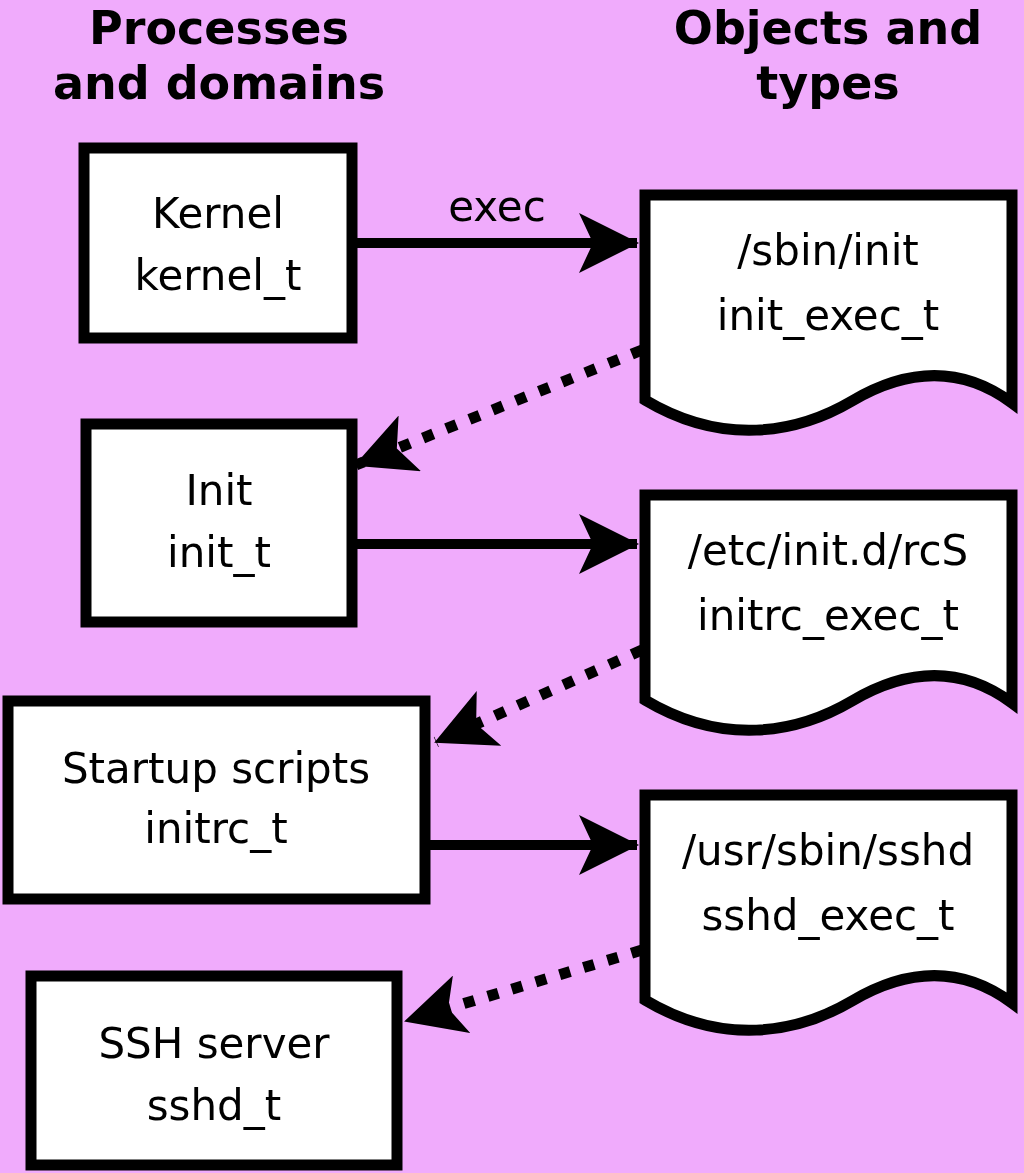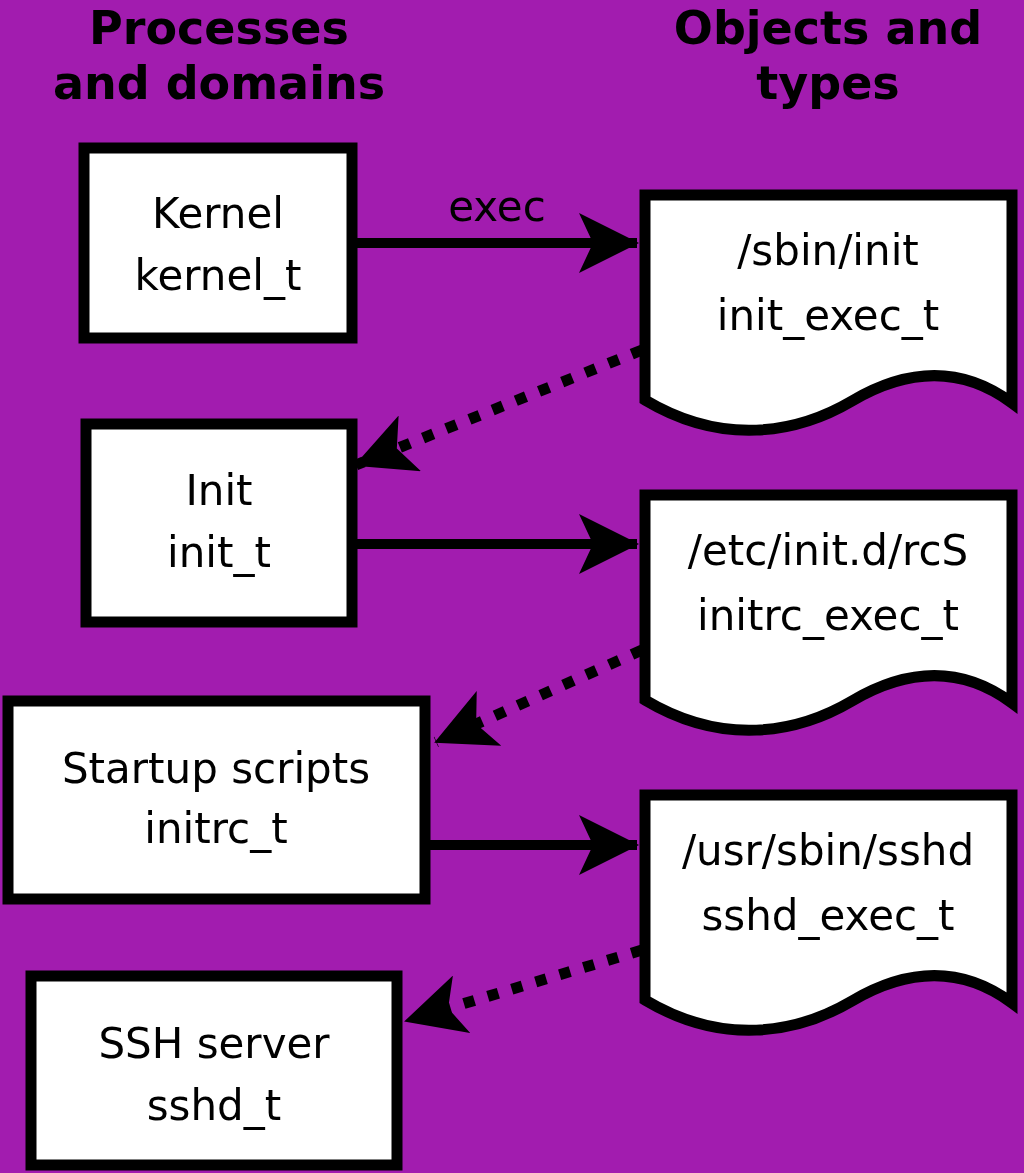--- a/index.html
+++ b/index.html
@@ -4,21 +4,21 @@
 <style>
   html, body {
     margin: 0;
     padding: 0;
     background: #ffffff;
   }
   .stage {
     position: relative;
     width: 1024px;
     height: 1173px;
-    background: #a21caf;
+    background: #f0abfc;
     overflow: hidden;
   }
   svg {
     display: block;
     font-family: "DejaVu Sans", "Liberation Sans", sans-serif;
   }
   .hdr {
     font-size: 46px;
     font-weight: bold;
     fill: #000000;

